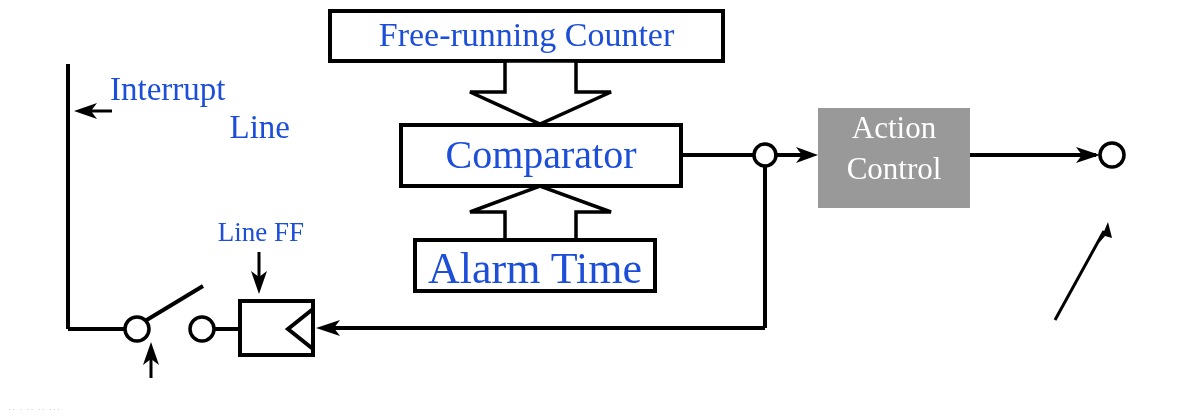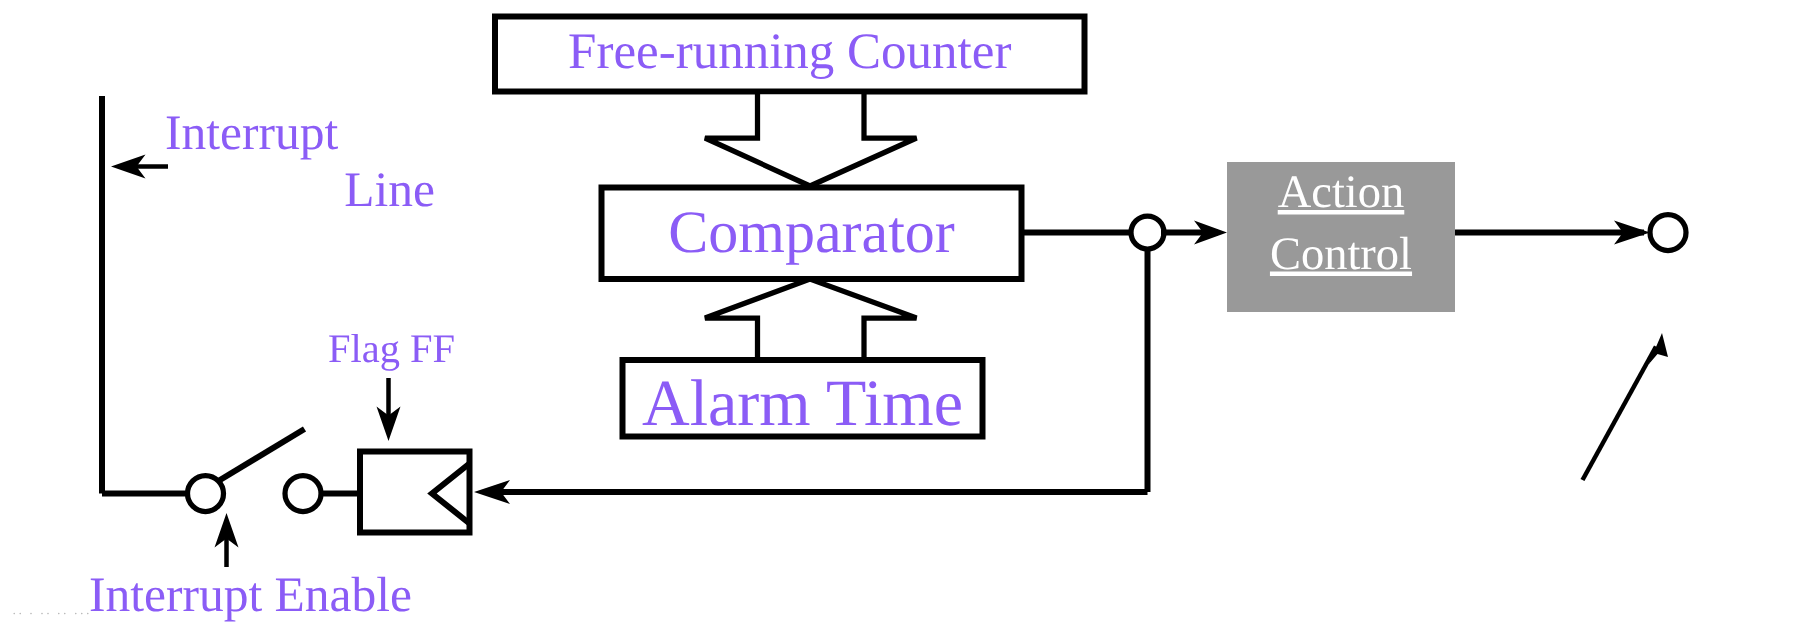--- a/index.html
+++ b/index.html
@@ -17,21 +17,21 @@
   }
   #diagram-svg {
     position: absolute;
     left: 0;
     top: 0;
     width: 1198px;
     height: 420px;
   }
   .label {
     position: absolute;
-    color: #8b5cf6;
+    color: #1d4ed8;
     white-space: pre;
     line-height: 1.05;
   }
   .box-label {
     text-align: center;
   }
   .gray-label {
     color: #ffffff;
   }
   .tiny-artifact {
@@ -105,28 +105,27 @@
     <polygon points="74,111 97,103 91,111 97,119" fill="#000000"></polygon>
 
   </svg>
 
   <div class="label box-label" style="left:330px; top:17px; width:393px; font-size:34px;">Free-running Counter</div>
 
   <div class="label box-label" style="left:401px; top:134px; width:280px; font-size:40px;">Comparator</div>
 
   <div class="label box-label" style="left:415px; top:246px; width:240px; font-size:44px;">Alarm Time</div>
 
-  <div class="label box-label gray-label" style="left:818px; top:112px; width:152px; font-size:31px;text-decoration:underline;">Action</div>
+  <div class="label box-label gray-label" style="left:818px; top:112px; width:152px; font-size:31px;">Action</div>
 
-  <div class="label box-label gray-label" style="left:818px; top:153px; width:152px; font-size:31px;text-decoration:underline;">Control</div>
+  <div class="label box-label gray-label" style="left:818px; top:153px; width:152px; font-size:31px;">Control</div>
 
   <div class="label" style="left:110px; top:72px; width:180px; font-size:33px; ">Interrupt</div>
 
   <div class="label" style="left:110px; top:110px; width:180px; font-size:33px; text-align:right;">Line</div>
 
-  <div class="label" style="left:186px; top:218px; width:150px; font-size:27px; text-align:center;">Flag FF</div>
+  <div class="label" style="left:186px; top:218px; width:150px; font-size:27px; text-align:center;">Line FF</div>
 
-  <div class="label" style="left:22px; top:380px; width:290px; font-size:33px; text-align:center;">Interrupt Enable</div>
 
 
   <div class="tiny-artifact">·· · ·· ·· ···</div>
 
 </div>
 
 </body></html>

